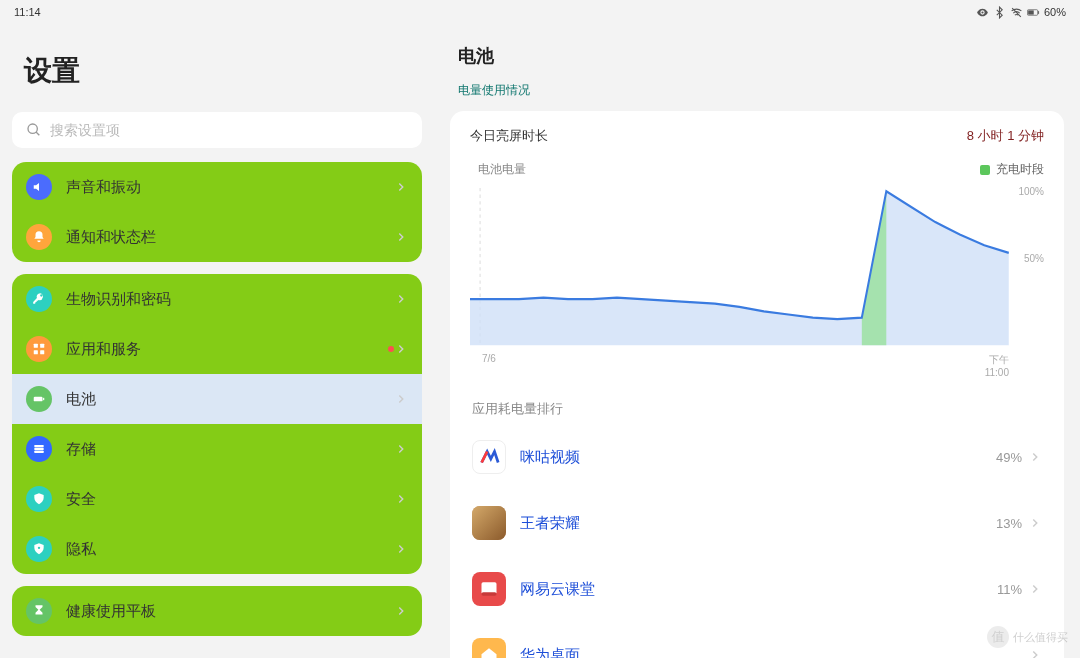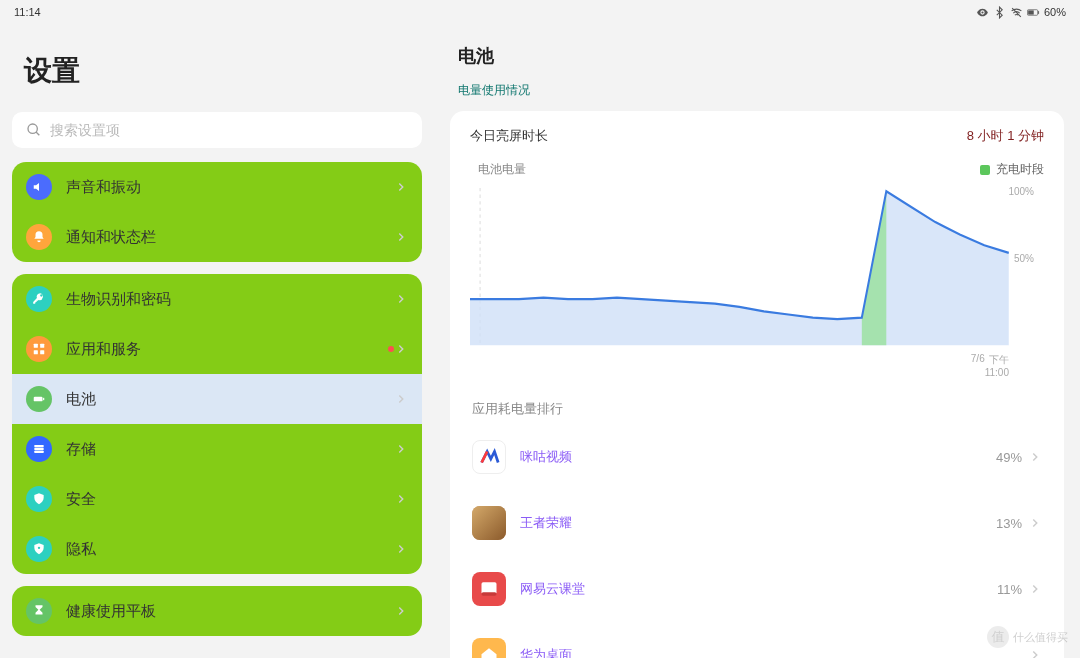--- a/index.html
+++ b/index.html
@@ -35,27 +35,27 @@
 .panel-hdr-l { font-size: 13px; color: #333; }
 .panel-hdr-r { font-size: 13px; color: #7f1d1d; }
 
 .chart-top { display: flex; justify-content: space-between; align-items: center; font-size: 12px; color: #888; margin-bottom: 10px; margin-left: 8px; }
 .legend { display: flex; align-items: center; gap: 6px; color: #666; }
 .legend-sw { width: 10px; height: 10px; background: #5cc75c; border-radius: 2px; }
 
 .chart { position: relative; height: 165px; }
 .chart svg { width: 100%; height: 100%; }
 .y-labels { position: absolute; right: 0; top: 0; height: 140px; font-size: 10px; color: #aaa; }
-.y-labels span { position: absolute; right: 10px; transform: translateY(-50%); }
-.x-labels { display: flex; justify-content: flex-end; font-size: 10px; color: #aaa; padding: 0 35px 0 12px; }
+.y-labels span { position: absolute; right: 0; transform: translateY(-50%); }
+.x-labels { display: flex; justify-content: space-between; font-size: 10px; color: #aaa; padding: 0 35px 0 12px; }
 
 .rank-title { font-size: 13px; color: #888; margin: 22px 0 6px; padding: 0 2px; }
 .app-row { display: flex; align-items: center; padding: 16px 2px; }
 .app-icon { width: 34px; height: 34px; border-radius: 8px; margin-right: 14px; display: flex; align-items: center; justify-content: center; font-size: 16px; font-weight: bold; }
-.app-name { font-size: 13px; color: #8b5cf6; flex: 1; }
+.app-name { font-size: 15px; color: #1d4ed8; flex: 1; }
 .app-pct { font-size: 13px; color: #999; margin-right: 6px; }
 
 .watermark { position: absolute; right: 12px; bottom: 10px; opacity: 0.4; font-size: 11px; color: #888; display: flex; align-items: center; gap: 4px; }
 .watermark .wm-icon { width: 22px; height: 22px; background: #d0d0d0; border-radius: 50%; display:flex; align-items:center; justify-content:center; font-size:13px; }
 </style>
 </head>
 <body>
 
 <div class="status-bar">
   <span>11:14</span>

